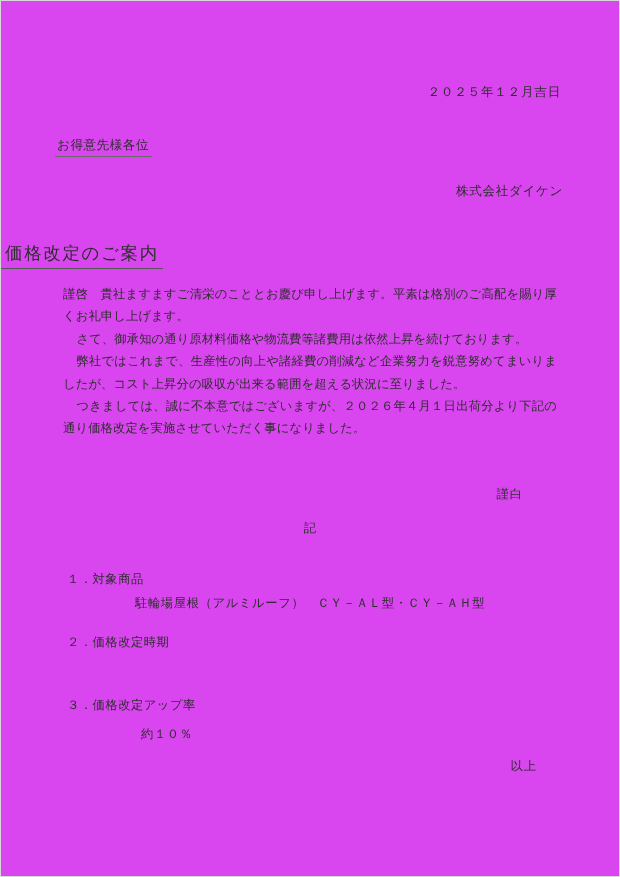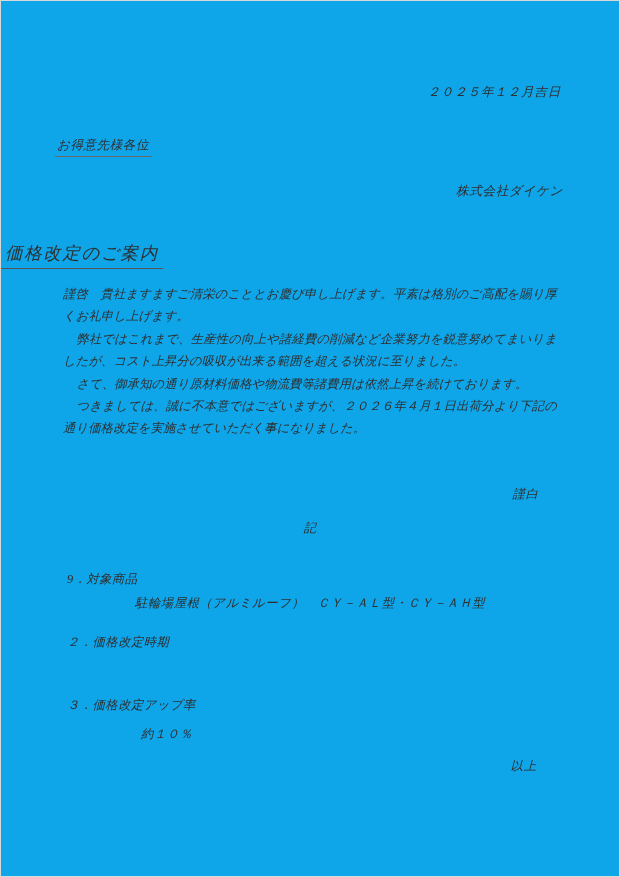--- a/index.html
+++ b/index.html
@@ -9,26 +9,25 @@
     background: #ffffff;
   }
   body {
     font-family: "Liberation Serif", "DejaVu Serif", serif;
   }
   .page {
     position: relative;
     width: 620px;
     height: 877px;
     box-sizing: border-box;
-    background: #0ea5e9;
+    background: #d946ef;
     border: 1px solid #d8d8d8;
     overflow: hidden;
     color: #2e2e2e;
     font-size: 12.3px;
-    font-style: italic;
   }
   .sheet {
     position: absolute;
     left: 0;
     top: 0;
     width: 618px;
     height: 875px;
   }
 
   
@@ -91,21 +90,21 @@
     text-align: justify;
     text-justify: inter-character;
   }
   .body-block p.indent {
     text-indent: 1.1em;
   }
 
   .closing-right {
     position: absolute;
     top: 485px;
-    right: 80px;
+    right: 96px;
     font-size: 12.3px;
     letter-spacing: 0.08em;
     white-space: nowrap;
   }
   .ki-mark {
     position: absolute;
     top: 519px;
     left: 0;
     width: 618px;
     text-align: center;
@@ -158,32 +157,32 @@
     <div class="recipient">お得意先様各位</div>
 
     <div class="company">株式会社ダイケン</div>
 
     <div class="doc-title">
       <span class="title-text">価格改定のご案内</span>
     </div>
 
     <div class="body-block">
       <p>謹啓　貴社ますますご清栄のこととお慶び申し上げます。平素は格別のご高配を賜り厚くお礼申し上げます。</p>
+      <p class="indent">さて、御承知の通り原材料価格や物流費等諸費用は依然上昇を続けております。</p>
       <p class="indent">弊社ではこれまで、生産性の向上や諸経費の削減など企業努力を鋭意努めてまいりましたが、コスト上昇分の吸収が出来る範囲を超える状況に至りました。</p>
-      <p class="indent">さて、御承知の通り原材料価格や物流費等諸費用は依然上昇を続けております。</p>
       <p class="indent">つきましては、誠に不本意ではございますが、２０２６年４月１日出荷分より下記の通り価格改定を実施させていただく事になりました。</p>
     </div>
 
     <div class="closing-right">謹白</div>
 
     <div class="ki-mark">記</div>
 
     <div class="items">
       <div class="item item-1">
-        <div class="item-head">9．対象商品</div>
+        <div class="item-head">１．対象商品</div>
         <div class="item-body">駐輪場屋根（アルミルーフ）　ＣＹ－ＡＬ型・ＣＹ－ＡＨ型</div>
       </div>
       <div class="item item-2">
         <div class="item-head">２．価格改定時期</div>
       </div>
       <div class="item item-3">
         <div class="item-head">３．価格改定アップ率</div>
         <div class="item-body">約１０％</div>
       </div>
     </div>

